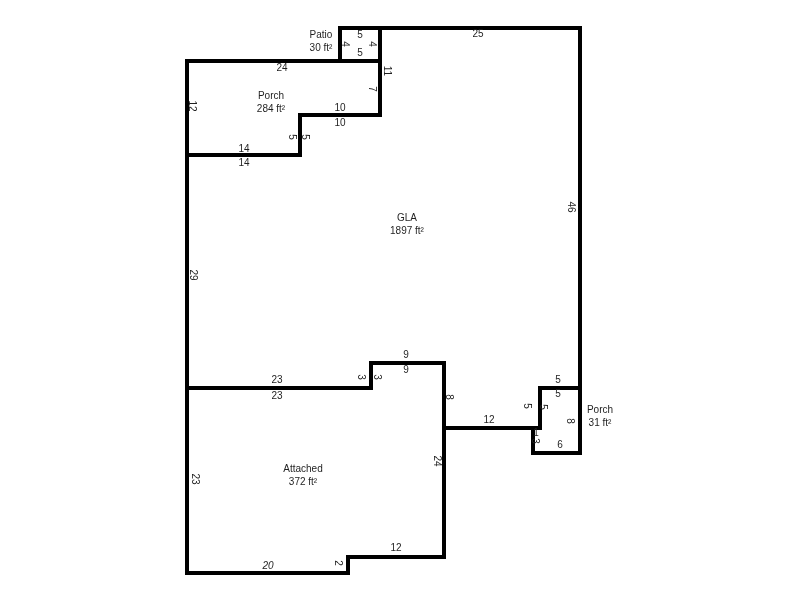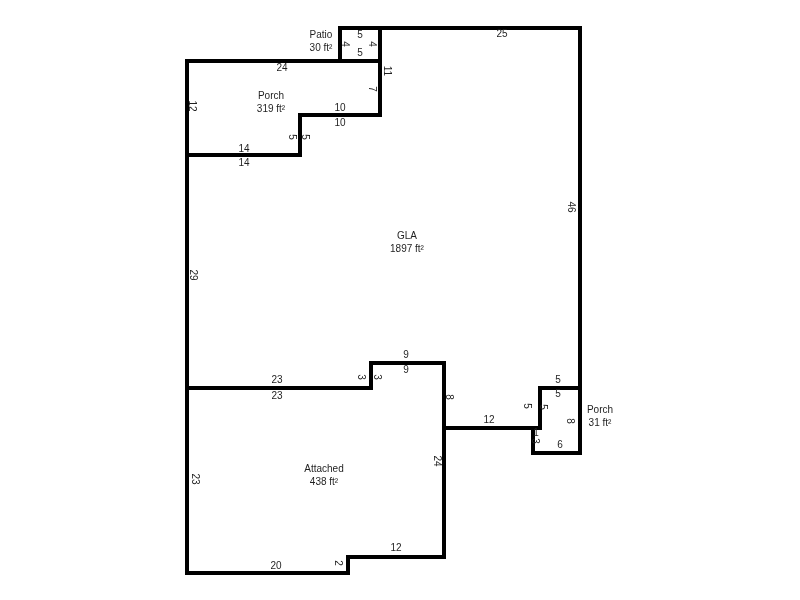--- a/index.html
+++ b/index.html
@@ -44,40 +44,40 @@
     <polygon points="540,388 580,388 580,453 533,453 533,428 540,428"></polygon>
   </svg>
 
   <div class="room-label" style="left:321px;top:41px;">
     <div>Patio</div>
     <div>30 ft²</div>
   </div>
 
   <div class="room-label" style="left:271px;top:102px;">
     <div>Porch</div>
-    <div>319 ft²</div>
+    <div>284 ft²</div>
   </div>
 
-  <div class="room-label" style="left:407px;top:242px;">
+  <div class="room-label" style="left:407px;top:224px;">
     <div>GLA</div>
     <div>1897 ft²</div>
   </div>
 
-  <div class="room-label" style="left:324px;top:475px;">
+  <div class="room-label" style="left:303px;top:475px;">
     <div>Attached</div>
-    <div>438 ft²</div>
+    <div>372 ft²</div>
   </div>
 
   <div class="room-label" style="left:600px;top:416px;">
     <div>Porch</div>
     <div>31 ft²</div>
   </div>
 
   <div id="dim-layer">
-      <div class="dim" style="left: 478px; top: 34px; margin-left: 24px;">25</div>
+      <div class="dim" style="left: 478px; top: 34px;">25</div>
       <div class="dim" style="left: 360px; top: 35px;">5</div>
       <div class="dim rot" style="left: 345px; top: 44px;">4</div>
       <div class="dim rot" style="left: 372px; top: 44px;">4</div>
       <div class="dim" style="left: 360px; top: 53px;">5</div>
       <div class="dim rot" style="left: 387px; top: 71px;">11</div>
       <div class="dim rot" style="left: 372px; top: 89px;">7</div>
       <div class="dim" style="left: 282px; top: 68px;">24</div>
       <div class="dim rot" style="left: 192px; top: 106px;">12</div>
       <div class="dim" style="left: 340px; top: 108px;">10</div>
       <div class="dim" style="left: 340px; top: 123px;">10</div>
@@ -100,16 +100,16 @@
       <div class="dim rot" style="left: 543px; top: 407px;">5</div>
       <div class="dim" style="left: 489px; top: 420px;">12</div>
       <div class="dim rot" style="left: 570px; top: 421px;">8</div>
       <div class="dim" style="left: 536px; top: 433px;">1</div>
       <div class="dim rot" style="left: 535px; top: 441px;">3</div>
       <div class="dim" style="left: 560px; top: 445px;">6</div>
       <div class="dim rot" style="left: 437px; top: 461px;">24</div>
       <div class="dim rot" style="left: 195px; top: 479px;">23</div>
       <div class="dim" style="left: 396px; top: 548px;">12</div>
       <div class="dim rot" style="left: 338px; top: 563px;">2</div>
-      <div class="dim" style="left: 276px; top: 566px;">20</div>
+      <div class="dim" style="left: 268px; top: 566px; font-style: italic;">20</div>
     </div>
 
 </div>
 
 </body></html>

